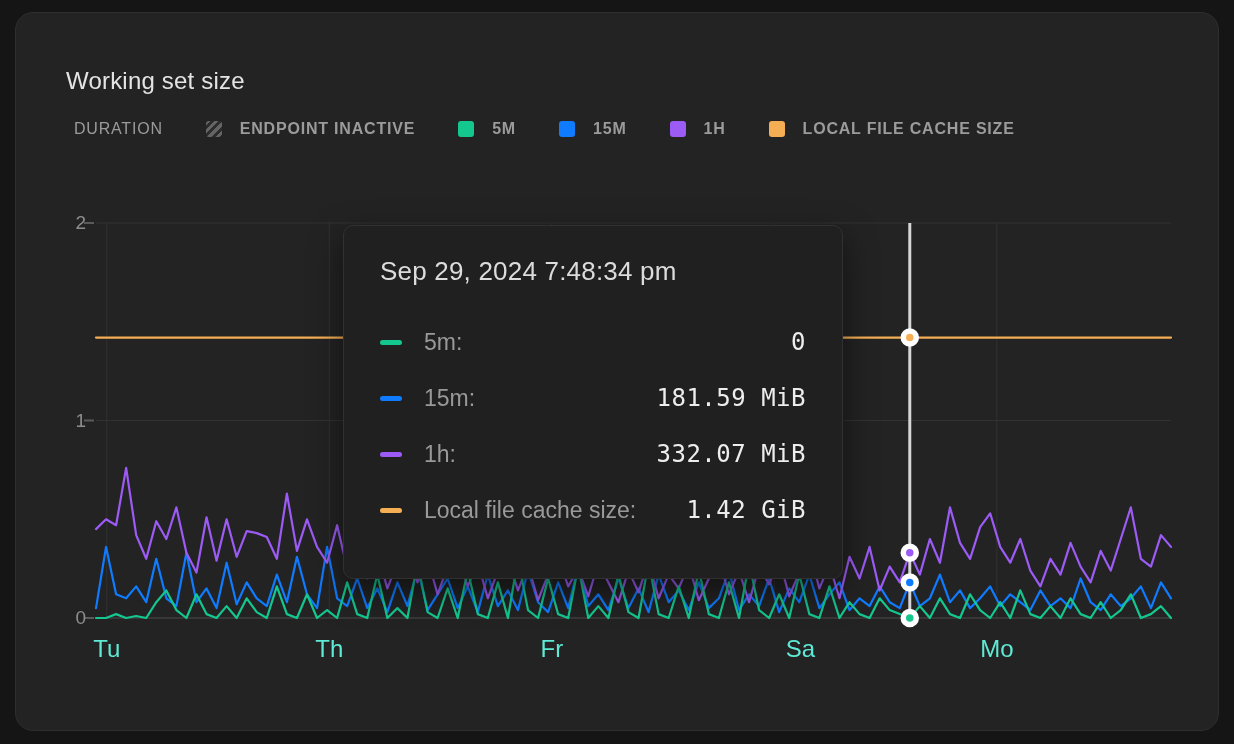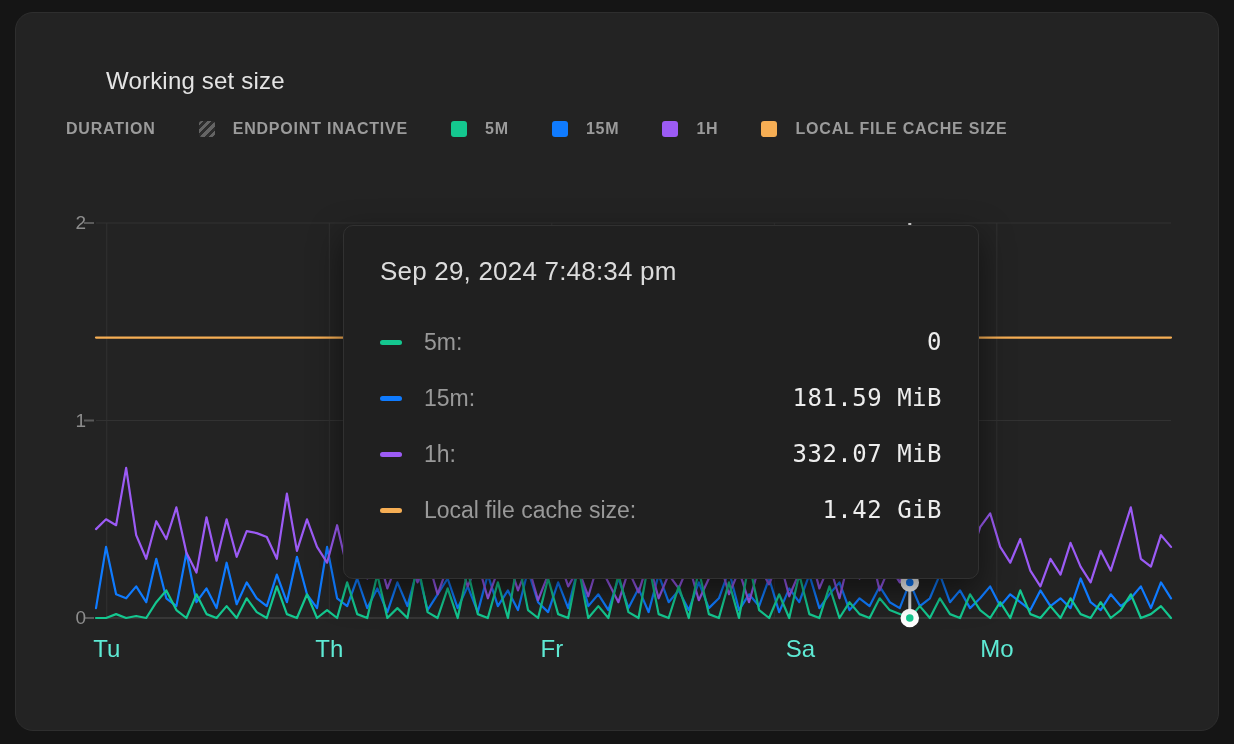--- a/index.html
+++ b/index.html
@@ -8,49 +8,49 @@
     width:1234px; height:744px; position:relative; overflow:hidden;
     background:#151515;
     font-family:"Liberation Sans", sans-serif;
   }
   .card {
     position:absolute; left:15px; top:12px; width:1204px; height:719px;
     background:#232323; border:1px solid #2e2e2e; border-radius:18px;
   }
   .title {
     position:absolute; left:50px; top:54px;
-    font-size:24px; font-weight:500; color:#e4e4e4; letter-spacing:.2px;margin-left:40px;
+    font-size:24px; font-weight:500; color:#e4e4e4; letter-spacing:.2px;
   }
   .legend {
     position:absolute; left:50px; top:104px; height:24px;
     display:flex; align-items:center; gap:43px;
   }
   .legend-caption {
-    font-size:16px; font-weight:700; color:#9b9b9b; letter-spacing:.8px;
+    font-size:16px; font-weight:400; color:#9b9b9b; letter-spacing:.8px;margin-left:8px;
   }
   .legend-item { display:flex; align-items:center; gap:18px; cursor:pointer; }
   .legend-item .label {
     font-size:16px; font-weight:700; color:#9b9b9b; letter-spacing:.8px;
   }
   .swatch { width:16px; height:16px; border-radius:3px; background:#555; }
   .swatch.hatched {
     background:repeating-linear-gradient(135deg,#646464 0 3px,#2c2c2c 3px 6px);
   }
   .plot { position:absolute; left:80px; top:210px; width:1075px; height:395px; }
   .plot svg { overflow:visible; display:block; }
   .y-label {
     position:absolute; left:-36px; width:26px; text-align:right;
     font-size:19px; color:#8d8d8d; line-height:22px;
   }
   .x-label {
     position:absolute; top:412px; transform:translateX(-50%);
     font-size:24px; color:#5eead4;
   }
   .tooltip {
-    position:absolute; left:327px; top:212px; width:636px; height:354px;
+    position:absolute; left:327px; top:212px; width:500px; height:354px;
     background:#202020; border:1px solid #313131; border-radius:10px;
     box-shadow:0 12px 32px rgba(0,0,0,.5);
     padding:30px 36px; z-index:5;
   }
   .tooltip-title { font-size:26px; color:#dcdcdc; margin-bottom:42px; letter-spacing:.2px; }
   .t-row { display:flex; align-items:center; height:26px; margin-bottom:30px; }
   .t-dash { width:22px; height:5px; border-radius:3px; margin-right:22px; flex:none; background:#888; }
   .t-label { font-size:23px; color:#999999; flex:1; }
   .t-value {
     font-family:"DejaVu Sans Mono", monospace;

